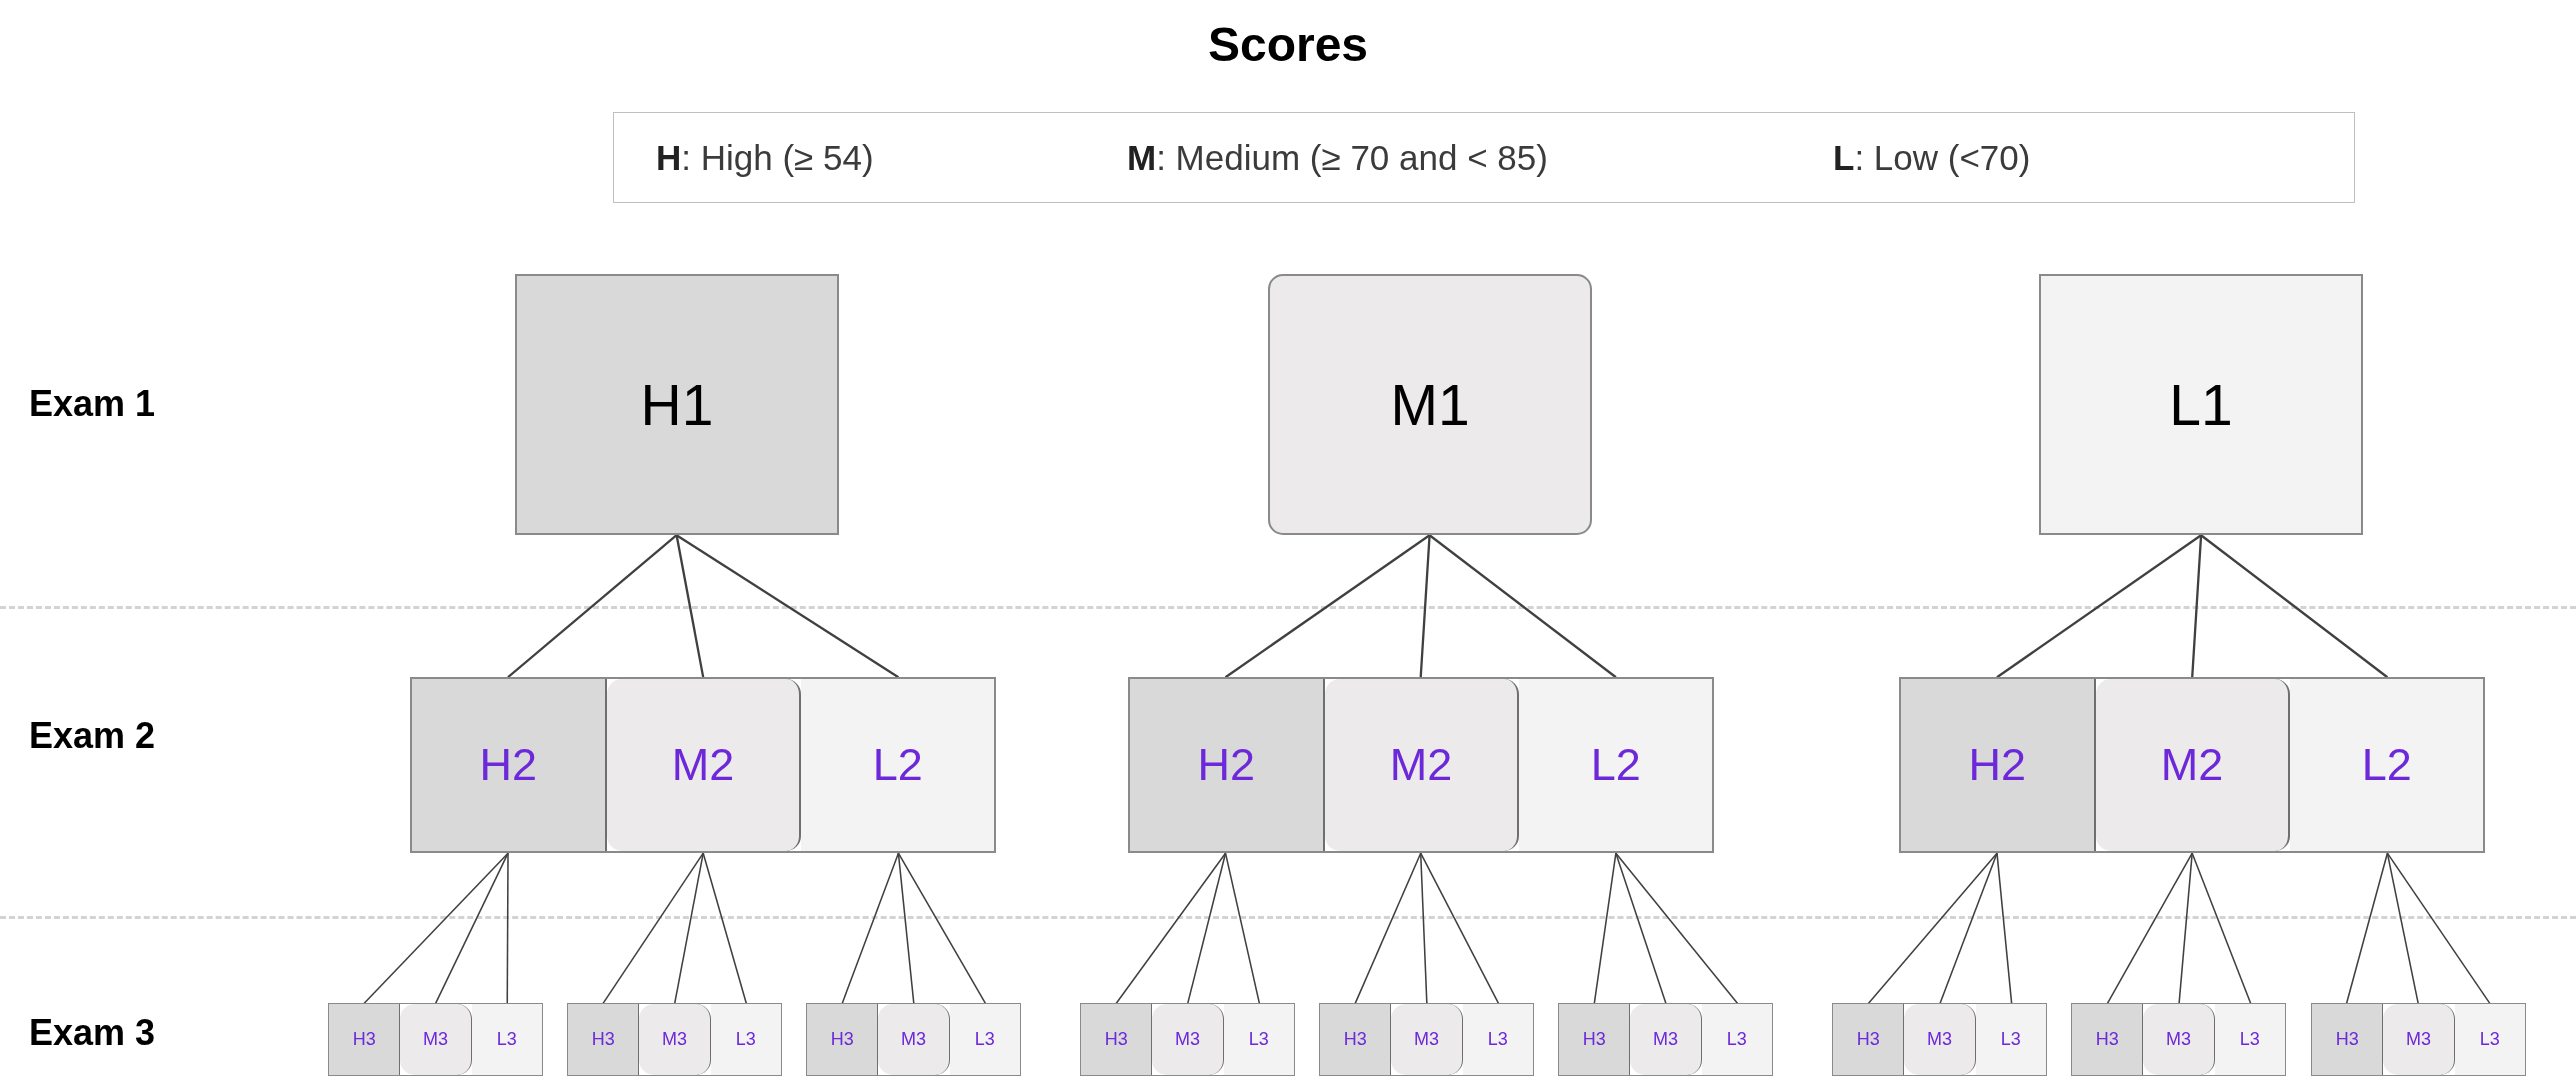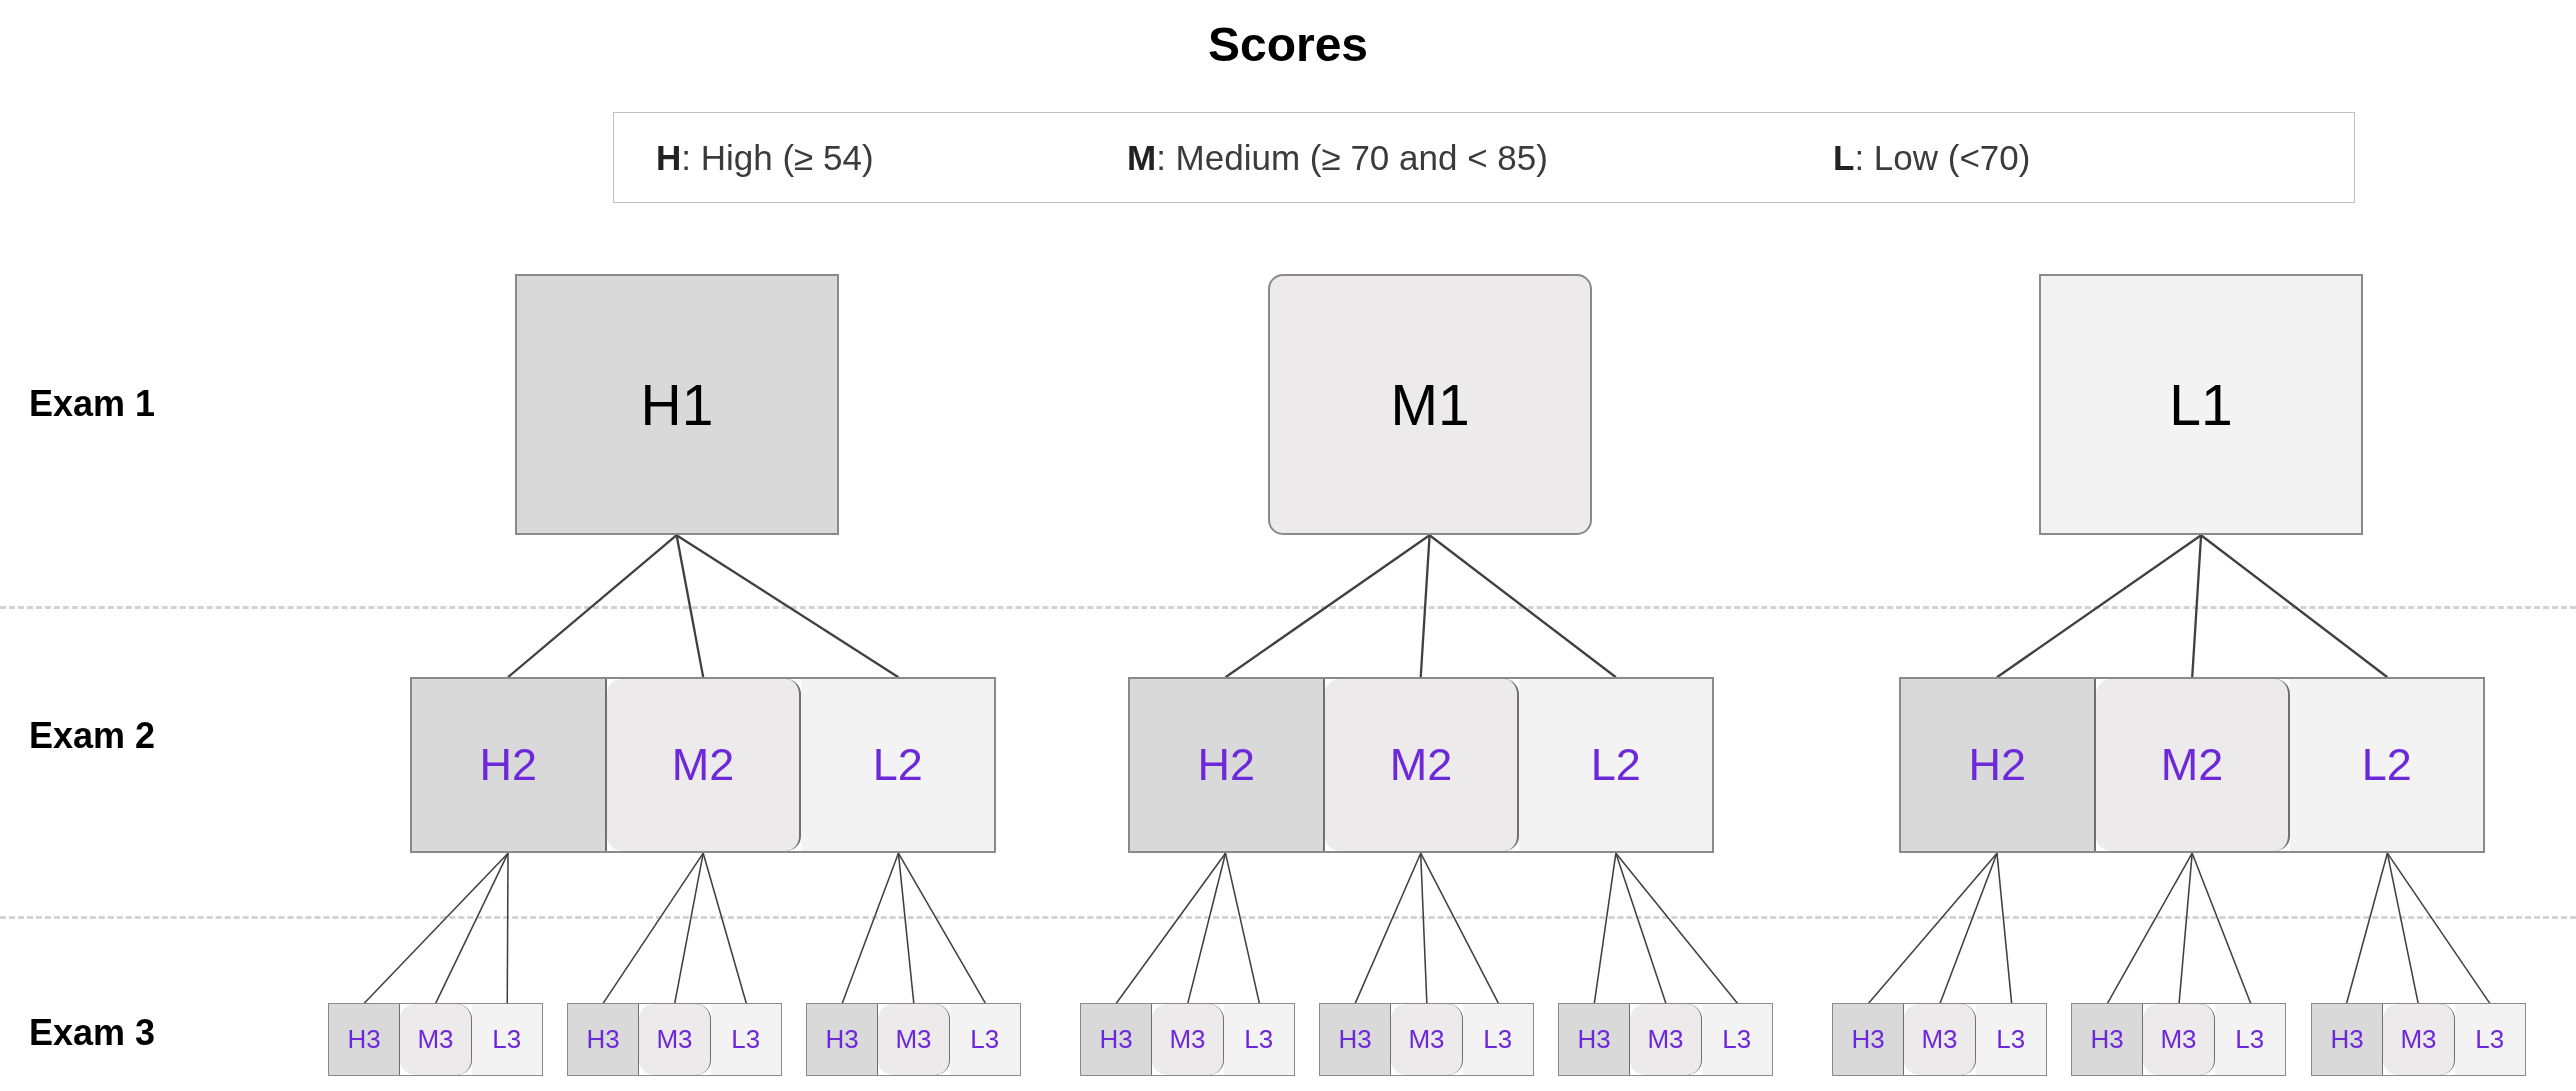--- a/index.html
+++ b/index.html
@@ -53,21 +53,21 @@
 
   
   .group{position:absolute;box-sizing:border-box;display:flex;
          border:2.3px solid #8a8a8a;}
   .group.lvl3{border-width:1.5px;}
   .group > .cell{flex:1 1 0;display:flex;align-items:center;justify-content:center;
                  border-right:2.3px solid #6f6f6f;box-sizing:border-box;color:#6d28d9;}
   .group.lvl3 > .cell{border-right-width:1.5px;}
   .group > .cell:last-child{border-right:none;}
   .group.lvl2 > .cell{font-size:45px;}
-  .group.lvl3 > .cell{font-size:26px;text-align:right;}
+  .group.lvl3 > .cell{font-size:18px;text-align:right;}
 </style>
 </head>
 <body>
 
 <div id="stage">
 
   <div class="title">Scores</div>
 
   <div class="legend-box">
     <div class="legend-inner">

